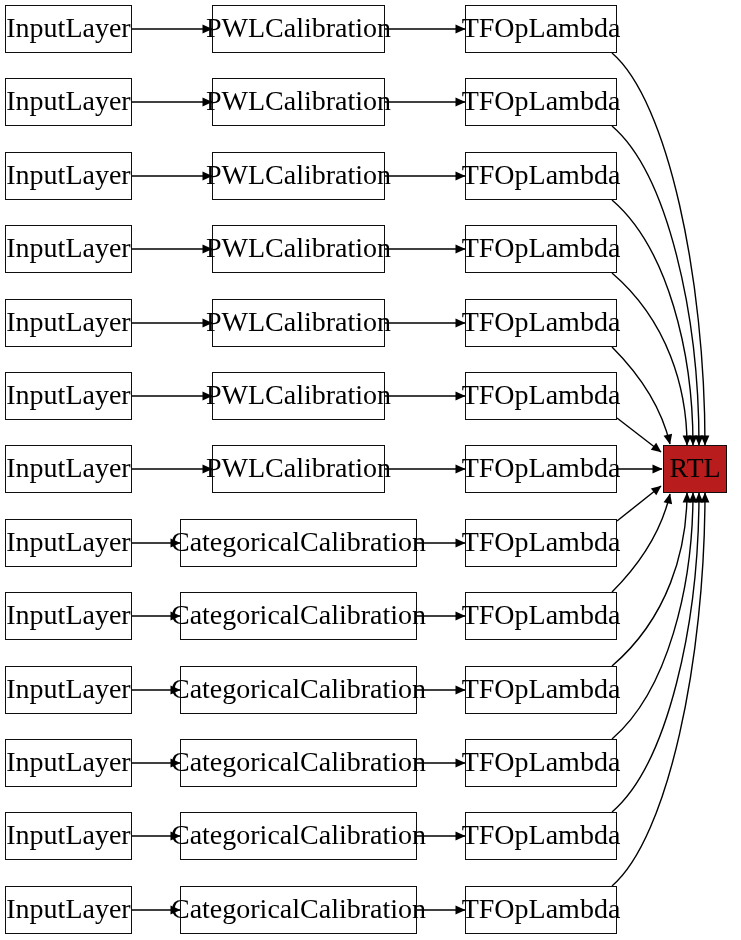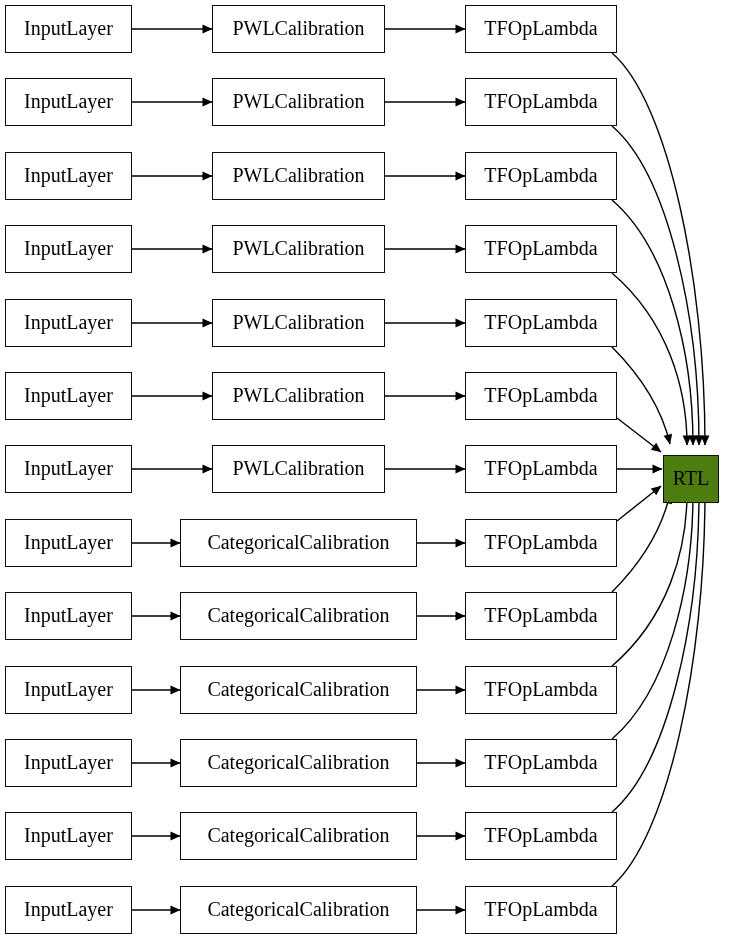--- a/index.html
+++ b/index.html
@@ -23,21 +23,21 @@
     height: 940px;
   }
   .node {
     position: absolute;
     box-sizing: border-box;
     background: #ffffff;
     border: 1.5px solid #0e0e0e;
     display: flex;
     align-items: center;
     justify-content: center;
-    font-size: 20px;
+    font-size: 28px;
     color: #000000;
     white-space: nowrap;
     line-height: 1;
     padding-bottom: 2px;
   }
 </style>
 </head>
 <body>
 
 <div class="canvas">
@@ -122,15 +122,15 @@
       <div class="node" style="left: 465px; top: 666px; width: 152px; height: 48px; background: rgb(255, 255, 255); border-color: rgb(14, 14, 14);">TFOpLambda</div>
       <div class="node" style="left: 5px; top: 739px; width: 127px; height: 48px; background: rgb(255, 255, 255); border-color: rgb(14, 14, 14);">InputLayer</div>
       <div class="node" style="left: 180px; top: 739px; width: 237px; height: 48px; background: rgb(255, 255, 255); border-color: rgb(14, 14, 14);">CategoricalCalibration</div>
       <div class="node" style="left: 465px; top: 739px; width: 152px; height: 48px; background: rgb(255, 255, 255); border-color: rgb(14, 14, 14);">TFOpLambda</div>
       <div class="node" style="left: 5px; top: 812px; width: 127px; height: 48px; background: rgb(255, 255, 255); border-color: rgb(14, 14, 14);">InputLayer</div>
       <div class="node" style="left: 180px; top: 812px; width: 237px; height: 48px; background: rgb(255, 255, 255); border-color: rgb(14, 14, 14);">CategoricalCalibration</div>
       <div class="node" style="left: 465px; top: 812px; width: 152px; height: 48px; background: rgb(255, 255, 255); border-color: rgb(14, 14, 14);">TFOpLambda</div>
       <div class="node" style="left: 5px; top: 886px; width: 127px; height: 48px; background: rgb(255, 255, 255); border-color: rgb(14, 14, 14);">InputLayer</div>
       <div class="node" style="left: 180px; top: 886px; width: 237px; height: 48px; background: rgb(255, 255, 255); border-color: rgb(14, 14, 14);">CategoricalCalibration</div>
       <div class="node" style="left: 465px; top: 886px; width: 152px; height: 48px; background: rgb(255, 255, 255); border-color: rgb(14, 14, 14);">TFOpLambda</div>
-      <div class="node" style="left: 663px; top: 455px; width: 56px; height: 48px; background: #4d7c0f; border-color: rgb(14, 14, 14);">RTL</div>
+      <div class="node" style="left: 663px; top: 445px; width: 64px; height: 48px; background: #b91c1c; border-color: rgb(14, 14, 14);">RTL</div>
     </div>
 </div>
 
 </body></html>

